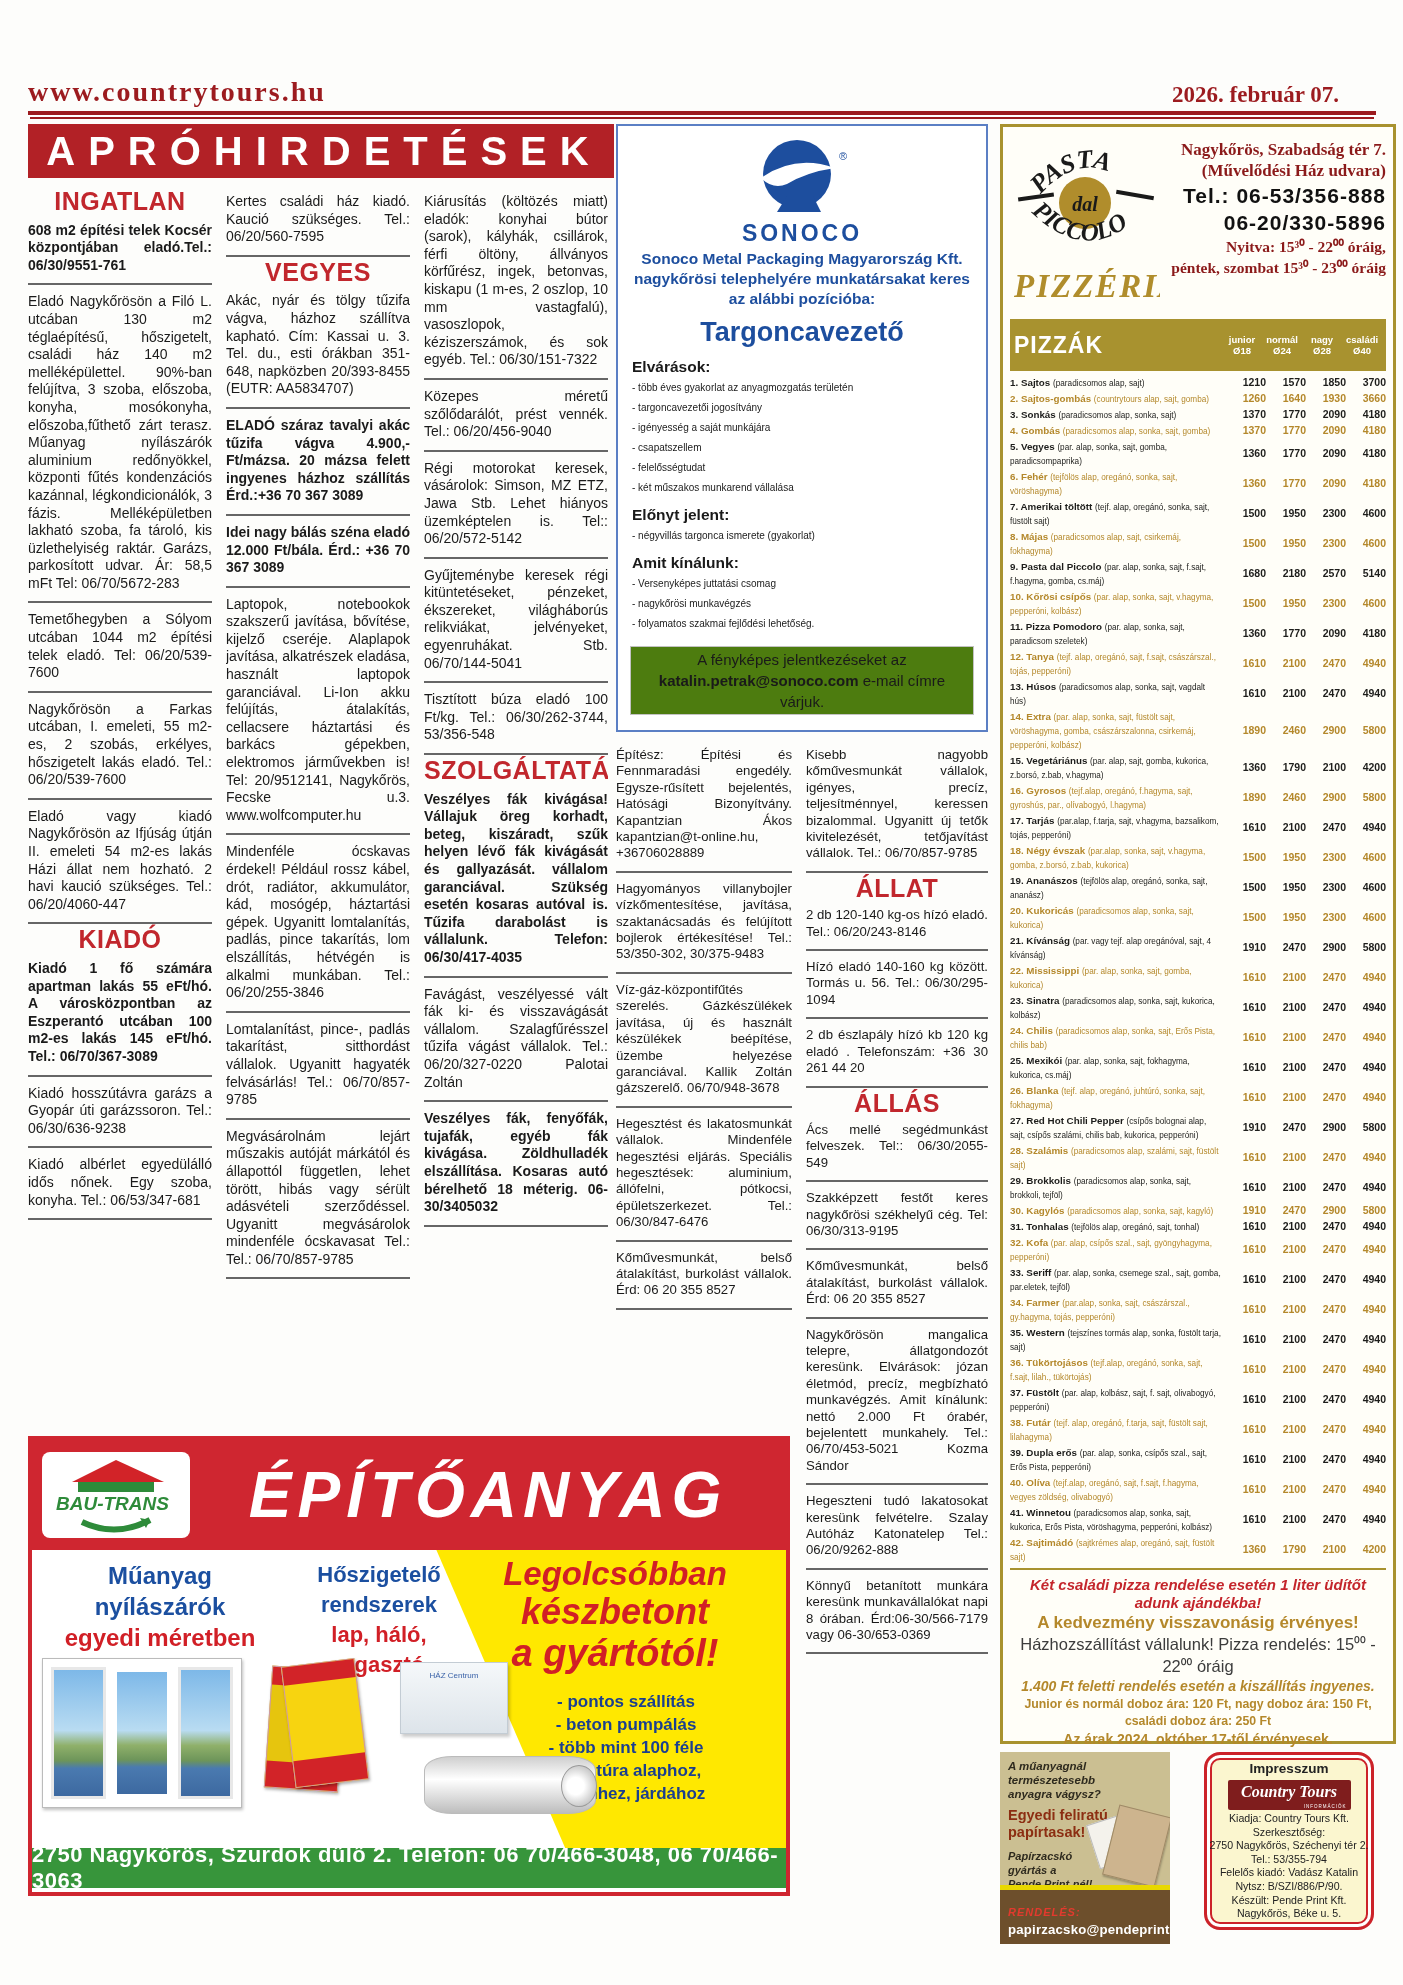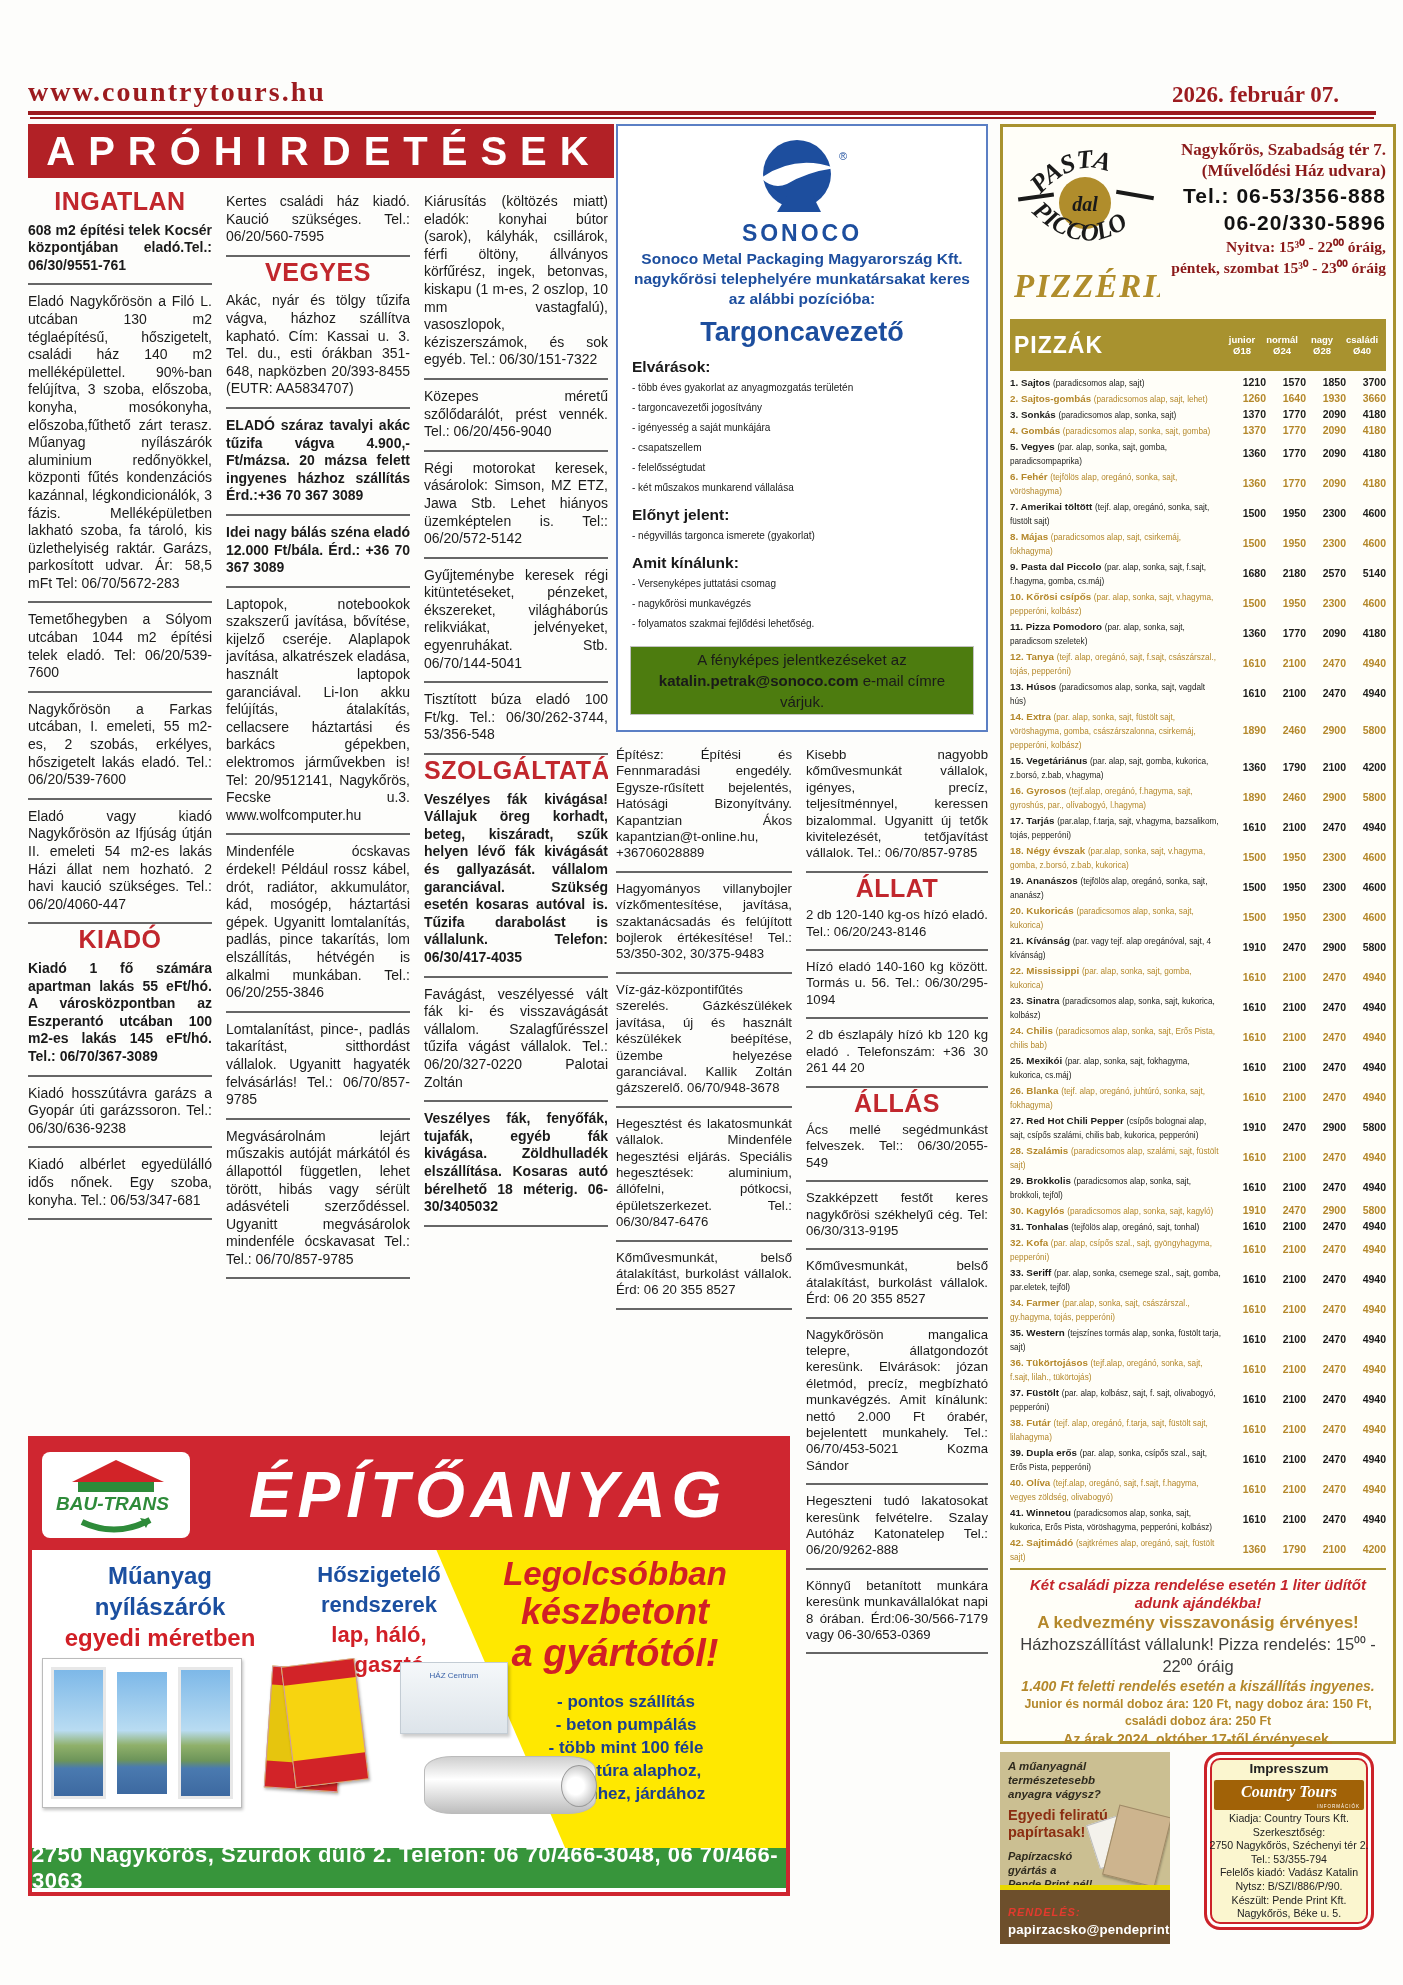--- a/index.html
+++ b/index.html
@@ -85,21 +85,21 @@
   .bag-s{font-style:italic;font-weight:bold;color:#2e2a1e;font-size:11px;line-height:14px;margin-top:8px}
   .bag-art{position:absolute;right:4px;top:52px;width:74px;height:84px}
   .bag-art .bg1{position:absolute;right:2px;top:6px;width:52px;height:70px;background:#cdb48e;border:1px solid #9e8a66;transform:rotate(14deg);box-shadow:1px 2px 2px rgba(0,0,0,.25)}
   .bag-art .bg2{position:absolute;left:0;top:14px;width:40px;height:44px;background:#f4f2ec;border:1px solid #bbb;transform:rotate(-18deg)}
   .bag-order{position:absolute;left:0;bottom:0;width:100%;background:#6d4f2c;border-top:5px solid #e8d800;padding:12px 8px 6px 8px;box-sizing:border-box}
   .bag-order .lbl{color:#e23a2e;font-weight:bold;font-size:11px;letter-spacing:1px;font-style:italic}
   .bag-order .mail{color:#fff;font-weight:bold;font-size:13.2px;letter-spacing:.2px}
   
   .imp{left:1204px;top:1752px;width:170px;height:178px;background:#fbf6cf;border:3px solid #cc2229;border-radius:16px;box-shadow:inset 0 0 0 3px #fff,inset 0 0 0 5px #cc2229;box-sizing:border-box;text-align:center;padding-top:6px}
   .imp-title{font-size:13.5px;color:#222;font-weight:bold}
-  .imp-logo{width:150px;height:30px;background:#a16207;margin:4px auto 2px auto;color:#fff;position:relative;border-radius:2px}
+  .imp-logo{width:123px;height:30px;background:#7f1d1d;margin:4px auto 2px auto;color:#fff;position:relative;border-radius:2px}
   .imp-logo .ct{font-family:"Liberation Serif",serif;font-style:italic;font-weight:bold;font-size:16px;line-height:24px}
   .imp-logo .inf{position:absolute;right:4px;bottom:1px;font-size:4.5px;letter-spacing:1px}
   .imp-lines{font-size:10.6px;line-height:13.6px;color:#222}
 </style>
 </head>
 <body>
 
 <div class="abs site-title">www.countrytours.hu</div>
 <div class="abs page-date">2026. február 07.</div>
 <div class="abs head-rule"></div>
@@ -226,21 +226,21 @@
   </div>
   <div class="pz-items">
       <div class="pz-row pz-dark">
         <div class="pz-left"><span class="pz-name">1. Sajtos </span><span class="pz-ing">(paradicsomos alap, sajt)</span></div>
         <span class="pz-price">1210</span>
         <span class="pz-price">1570</span>
         <span class="pz-price">1850</span>
         <span class="pz-price">3700</span>
       </div>
       <div class="pz-row pz-gold">
-        <div class="pz-left"><span class="pz-name">2. Sajtos-gombás </span><span class="pz-ing">(paradicsomos alap, sajt, lehet)</span></div>
+        <div class="pz-left"><span class="pz-name">2. Sajtos-gombás </span><span class="pz-ing">(countrytours alap, sajt, gomba)</span></div>
         <span class="pz-price">1260</span>
         <span class="pz-price">1640</span>
         <span class="pz-price">1930</span>
         <span class="pz-price">3660</span>
       </div>
       <div class="pz-row pz-dark">
         <div class="pz-left"><span class="pz-name">3. Sonkás </span><span class="pz-ing">(paradicsomos alap, sonka, sajt)</span></div>
         <span class="pz-price">1370</span>
         <span class="pz-price">1770</span>
         <span class="pz-price">2090</span>

